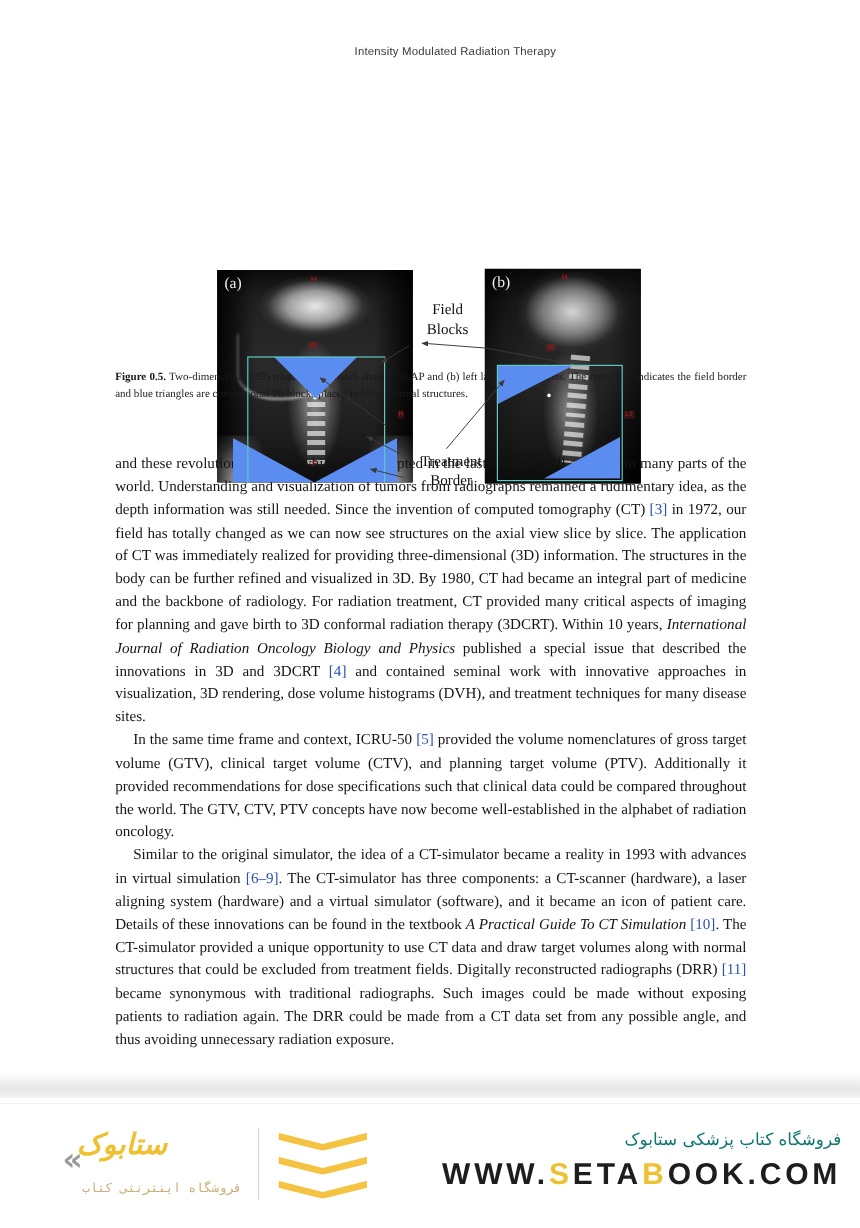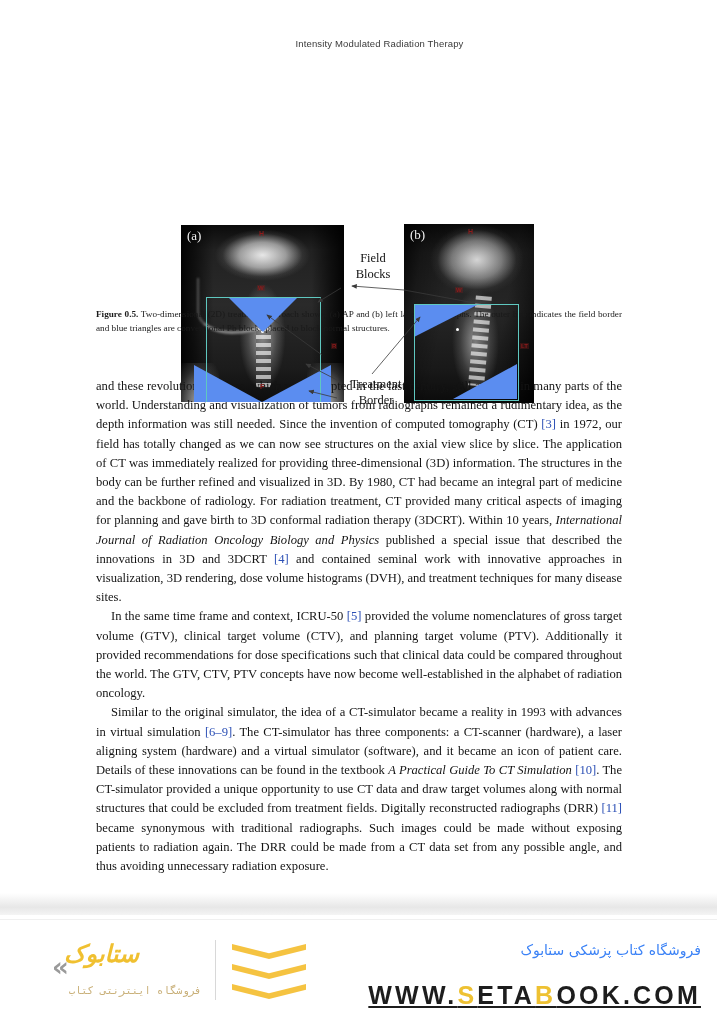--- a/index.html
+++ b/index.html
@@ -338,32 +338,31 @@
   .footer-right {
     position: absolute;
     right: 16px;
     top: 22px;
     width: 360px;
     text-align: right;
   }
   .footer-fa {
     font-family: "DejaVu Sans", sans-serif;
     font-size: 14px;
-    color: #3b82f6;
+    color: #0f766e;
     direction: rtl;
-    margin-bottom: 23px;
+    margin-bottom: 7px;
   }
   .footer-url {
     font-family: "Liberation Sans", sans-serif;
     font-size: 25px;
     font-weight: bold;
     letter-spacing: 3.2px;
     color: #1d1d1d;
     white-space: nowrap;
-    text-decoration: underline;
   }
   .footer-url .gold { color: #eec132; }
 </style>
 </head>
 <body>
 
 <div class="page">
 
   <div class="running-head">Intensity Modulated Radiation Therapy</div>
 

